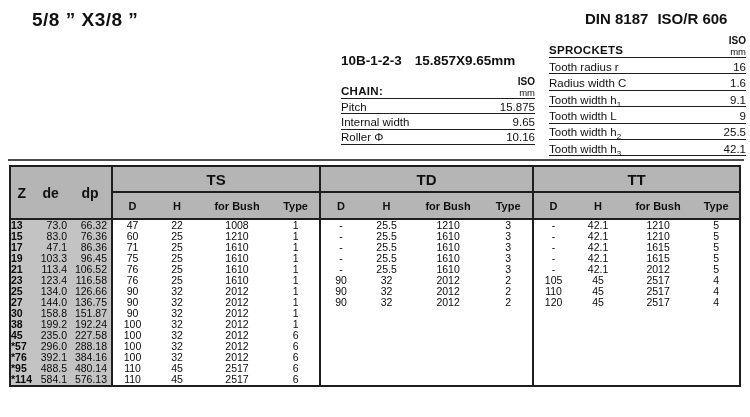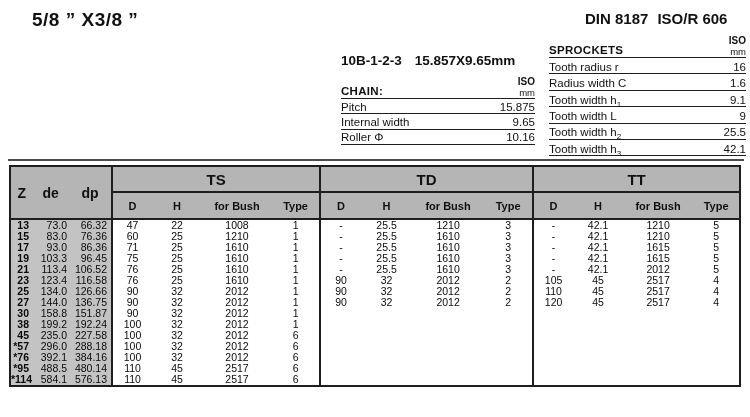--- a/index.html
+++ b/index.html
@@ -40,21 +40,21 @@
   table.main thead th{background:#b5b5b5;}
   th.grp{height:24px;font-size:15px;font-weight:bold;border-left:2px solid #1e1e1e;border-bottom:2px solid #1e1e1e;text-align:center;}
   th.corner{border-bottom:2.2px solid #1e1e1e;vertical-align:middle;}
   .cornerflex{display:flex;align-items:center;height:100%;font-size:14px;font-weight:bold;}
   .cornerflex span{display:inline-block;text-align:center;}
   .cw1{width:22px;} .cw2{width:37px;} .cw3{width:43px;}
   tr.subrow th{height:25px;font-size:11px;font-weight:bold;text-align:center;border-bottom:2.2px solid #1e1e1e;}
   tr.subrow th.gfirst{border-left:2px solid #1e1e1e;}
   tbody td{height:11px;line-height:11px;font-size:10.5px;text-align:center;color:#0a0a0a;background:#fff;}
   tbody td.lc{background:#c3c3c3;}
-  tbody td.zc{font-weight:bold;text-align:right;padding-right:3px;}
+  tbody td.zc{font-weight:bold;text-align:left;padding-right:3px;}
   tbody td.dec{text-align:right;padding-right:2px;}
   tbody td.dpc{text-align:right;padding-right:4px;}
   tbody td.gfirst{border-left:2px solid #1e1e1e;}
 </style>
 </head>
 <body>
 
 <div class="page">
 
   <div class="size-label">5/8 ” X3/8 ”</div>
@@ -211,21 +211,21 @@
             <td class="dc">25.5</td>
             <td class="dc">1610</td>
             <td class="dc">3</td>
             <td class="dc gfirst">-</td>
             <td class="dc">42.1</td>
             <td class="dc">1210</td>
             <td class="dc">5</td>
           </tr>
           <tr>
             <td class="lc zc">17</td>
-            <td class="lc dec">93.0</td>
+            <td class="lc dec">47.1</td>
             <td class="lc dpc">86.36</td>
             <td class="dc gfirst">71</td>
             <td class="dc">25</td>
             <td class="dc">1610</td>
             <td class="dc">1</td>
             <td class="dc gfirst">-</td>
             <td class="dc">25.5</td>
             <td class="dc">1610</td>
             <td class="dc">3</td>
             <td class="dc gfirst">-</td>

